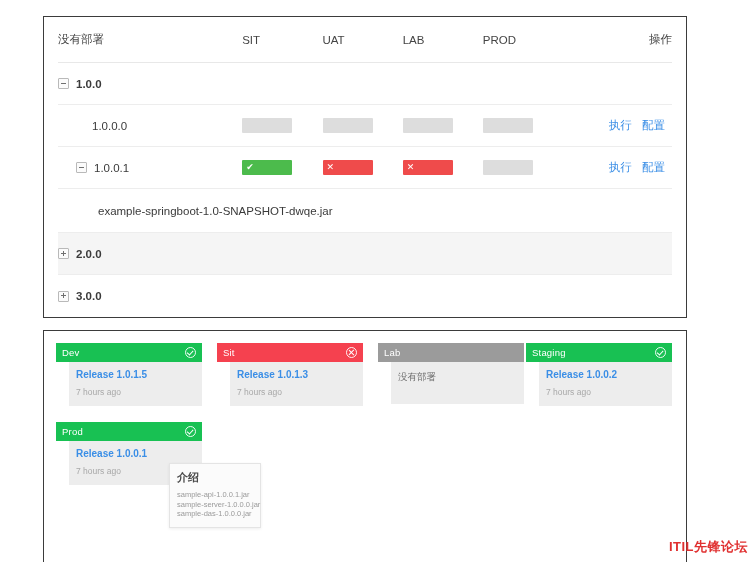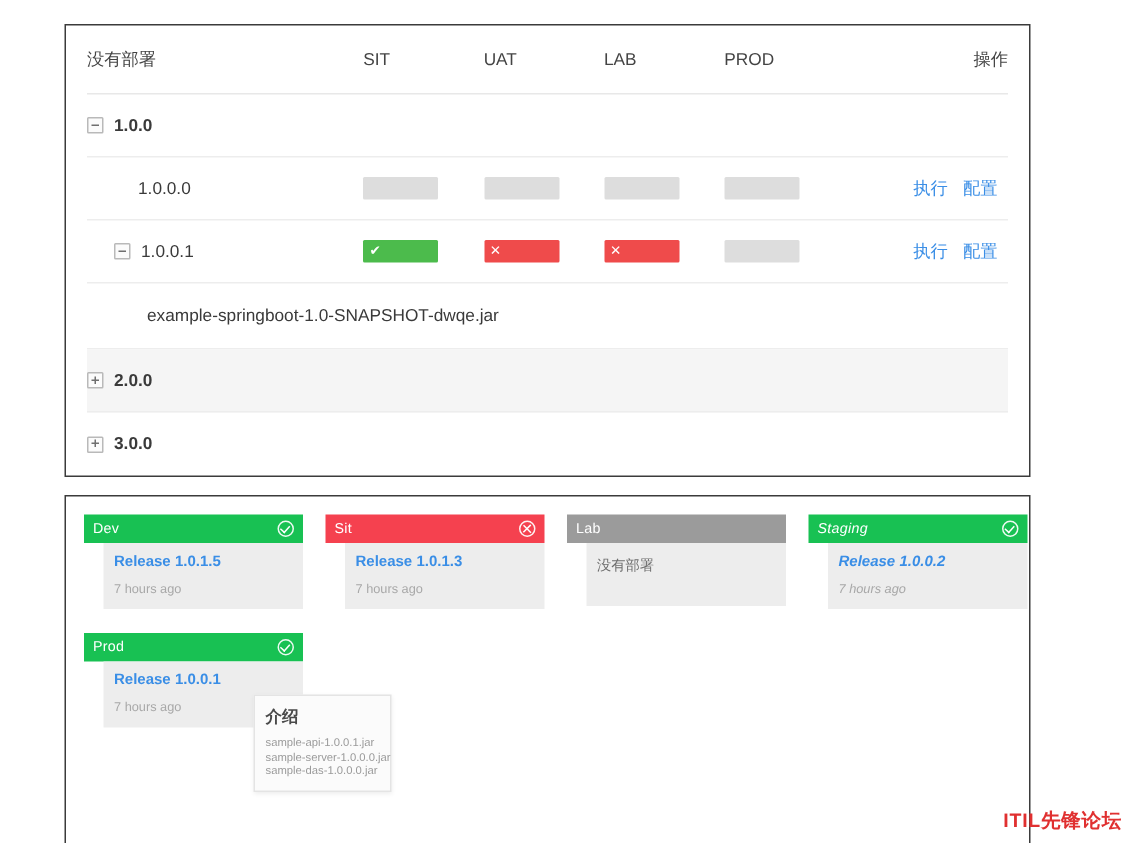--- a/index.html
+++ b/index.html
@@ -434,21 +434,21 @@
 
       <div class="env-card gray" style="left:334px;top:12px;">
         <div class="card-head">
           <span class="head-title">Lab</span>
         </div>
         <div class="card-body">
           <div class="card-empty">没有部署</div>
         </div>
       </div>
 
-      <div class="env-card green" style="left:495px;top:12px;font-style:italic;">
+      <div class="env-card green" style="left:482px;top:12px;">
         <div class="card-head">
           <span class="head-title">Staging</span>
           <span class="head-icon check"></span>
         </div>
         <div class="card-body">
           <div class="card-release">Release 1.0.0.2</div>
           <div class="card-time">7 hours ago</div>
         </div>
       </div>
 

